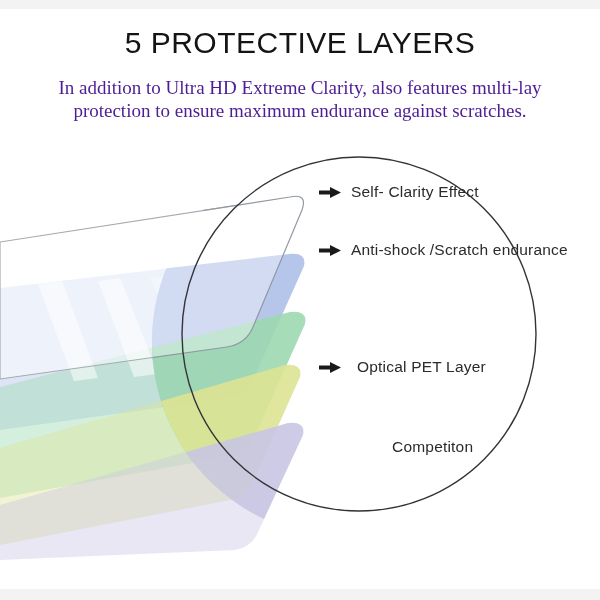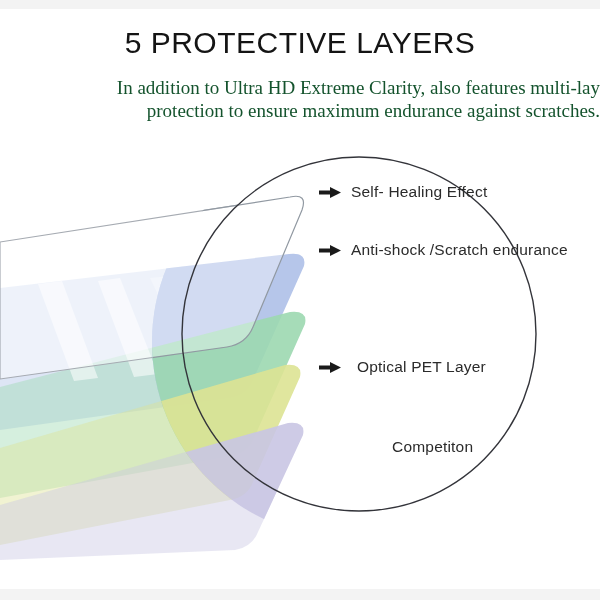--- a/index.html
+++ b/index.html
@@ -8,22 +8,22 @@
     font-family:"Liberation Sans",sans-serif;
   }
   .edge-bar{position:absolute;left:0;width:600px;background:#f3f3f3;}
   .edge-bar.top{top:0;height:9px;}
   .edge-bar.bottom{bottom:0;height:11px;}
   .title{
     position:absolute;top:26px;left:0;width:600px;text-align:center;
     font-size:30px;font-weight:400;letter-spacing:.5px;color:#141414;
   }
   .subtitle{
-    position:absolute;left:0;width:600px;text-align:right;
-    font-family:"Liberation Serif",serif;font-size:19px;color:#14532d;
+    position:absolute;left:0;width:600px;text-align:center;
+    font-family:"Liberation Serif",serif;font-size:19px;color:#4c1d95;
   }
   .subtitle.l1{top:77px;}
   .subtitle.l2{top:100px;}
   .diagram-svg{position:absolute;top:0;left:0;z-index:1;}
   .label-row{
     position:absolute;left:318px;z-index:2;display:flex;align-items:center;gap:9px;
     font-size:15.5px;color:#2b2b2b;letter-spacing:.2px;white-space:nowrap;
   }
   .label-row .arrow{flex:0 0 auto;display:block;}
   .label-line2{
@@ -74,21 +74,21 @@
       <path d="M 0 242 L 290 197 Q 308 193 302 210 L 253 327 Q 246 344 227 347 L 0 379 Z" fill="#ffffff" fill-opacity="0.38" stroke="#9199a2" stroke-width="1.2"></path>
     </g>
 
     <circle cx="359" cy="334" r="177" fill="none" stroke-width="1.4" stroke="#33343a"></circle>
   </svg>
 
   <div class="label-row" style="top:183px;">
     <svg class="arrow" width="24" height="13" viewBox="0 0 24 13">
       <path d="M1 4.5 H12 V1 L23 6.5 L12 12 V8.5 H1 Z" fill="#1a1a1a"></path>
     </svg>
-    <span>Self- Healing Effect</span>
+    <span>Self- Clarity Effect</span>
   </div>
 
   <div class="label-row" style="top:241px;">
     <svg class="arrow" width="24" height="13" viewBox="0 0 24 13">
       <path d="M1 4.5 H12 V1 L23 6.5 L12 12 V8.5 H1 Z" fill="#1a1a1a"></path>
     </svg>
     <span>Anti-shock /Scratch endurance</span>
   </div>
 
 

